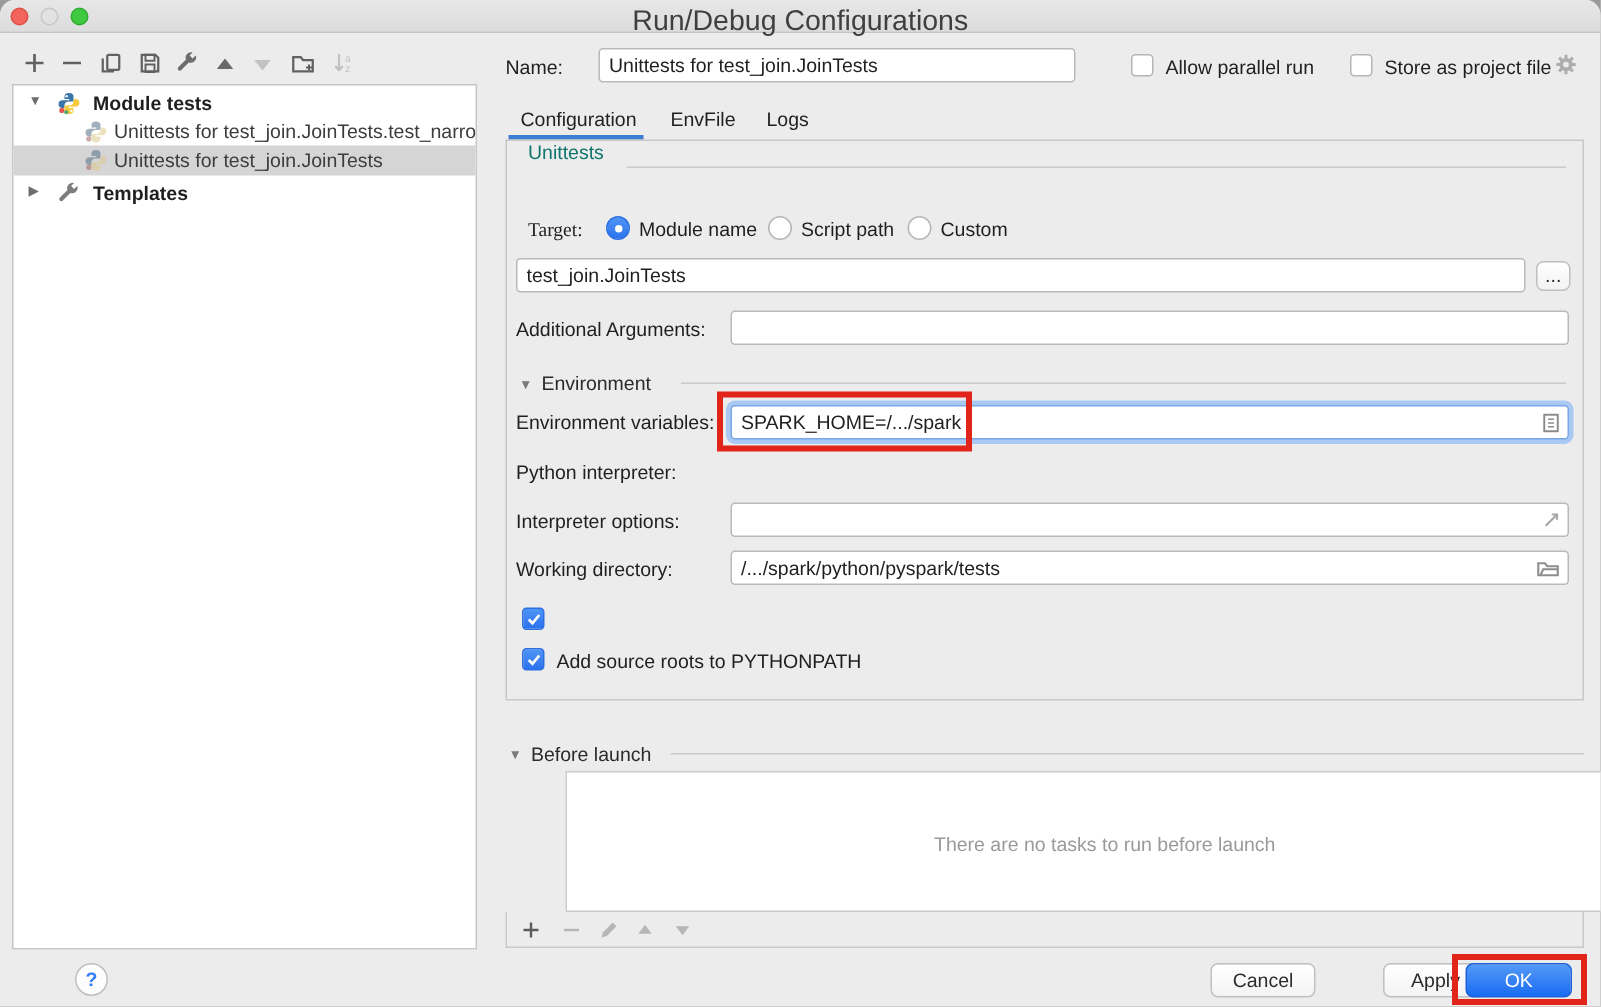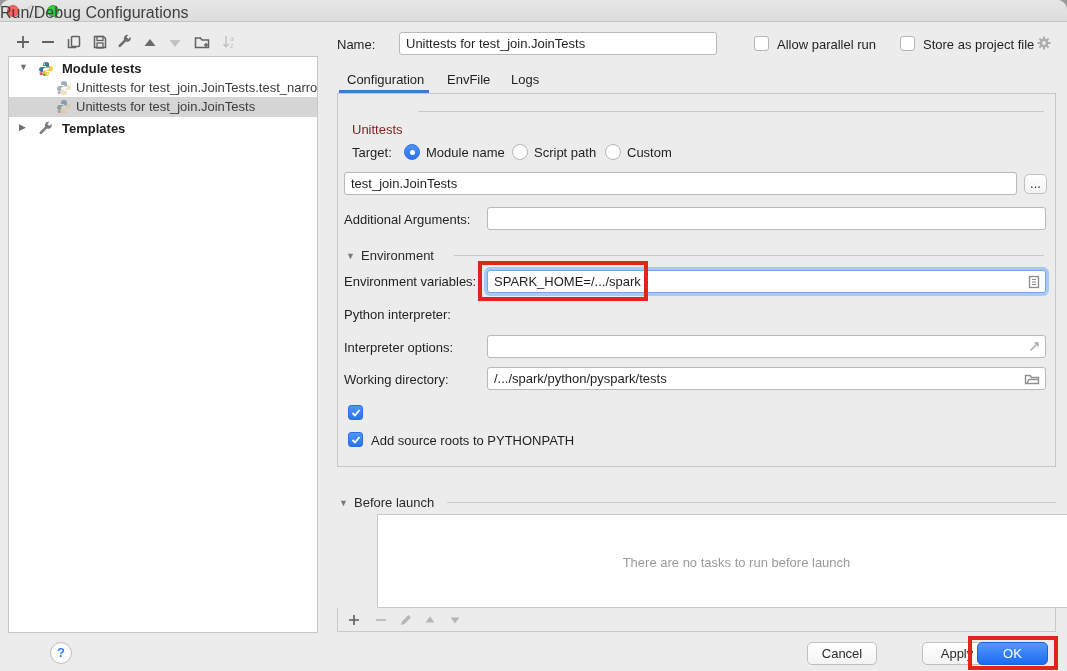--- a/index.html
+++ b/index.html
@@ -2,21 +2,21 @@
 <html><head>
 <meta charset="utf-8">
 <style>
   * { margin:0; padding:0; box-sizing:border-box; }
   html,body { width:1067px; height:671px; background:#9a9a9a; font-family:"Liberation Sans","DejaVu Sans",sans-serif; }
   #window { position:absolute; left:0; top:0; width:1067px; height:671px; background:#ececec; border-radius:10px 10px 0 0; overflow:hidden; }
 
   
   #titlebar { position:absolute; left:0; top:0; width:1067px; height:22px; background:linear-gradient(#e7e7e7,#dcdcdc); border-bottom:1px solid #c4c4c4; }
   .tl { position:absolute; top:5px; width:12px; height:12px; border-radius:50%; }
-  #title-text { position:absolute; top:4px; width:100%; text-align:left; font-size:16px; color:#3f3f3f; }
+  #title-text { position:absolute; top:4px; width:100%; text-align:center; font-size:19px; color:#3f3f3f; }
 
   
   .tb-icon { position:absolute; width:16px; height:16px; }
   
   #tree-panel { position:absolute; left:8px; top:56px; width:310px; height:577px; background:#ffffff; border:1px solid #c6c6c6; overflow:hidden; }
   .tree-row { position:absolute; left:0; width:100%; height:20px; white-space:nowrap; overflow:hidden; font-size:13px; color:#1e1e1e; }
   .tree-row .lbl { position:absolute; top:2px; }
   .disc { position:absolute; top:3px; font-size:9px; color:#6e6e6e; }
   .t-ico { position:absolute; top:2px; width:16px; height:16px; }
   .faded { opacity:.55; filter:grayscale(55%); }
@@ -164,24 +164,24 @@
       <circle cx="8" cy="8" r="4.4" fill="#adadad"></circle>
       <circle cx="8" cy="8" r="1.9" fill="#ececec"></circle>
     </svg>
 
   <span class="tab" style="left:347px;">Configuration</span>
   <span class="tab" style="left:447px;">EnvFile</span>
   <span class="tab" style="left:511px;">Logs</span>
   <div id="tab-underline"></div>
 
   <div id="config-panel">
-    <span class="sect-head" style="left:14px; top:28px; color:#7f1d1d;">Unittests</span>
+    <span class="sect-head" style="left:14px; top:0; color:#0f766e;">Unittests</span>
     <div class="sect-line" style="left:80px; top:17px; width:626px;"></div>
 
-    <span class="lab" style="left:14px; top:51px;">Target:</span>
+    <span class="lab" style="left:14px; top:51px;font-family:Liberation Serif, serif;">Target:</span>
     <div class="radio on" style="left:66px; top:50px;"></div>
     <span class="lab" style="left:88px; top:51px;">Module name</span>
     <div class="radio" style="left:174px; top:50px;"></div>
     <span class="lab" style="left:196px; top:51px;">Script path</span>
     <div class="radio" style="left:267px; top:50px;"></div>
     <span class="lab" style="left:289px; top:51px;">Custom</span>
 
     <input class="field" style="left: 6px; top: 78px; width: 673px;" value="test_join.JoinTests">
     <div class="btn" style="left:686px; top:80px; width:23px; height:20px; line-height:17px;">...</div>
 

